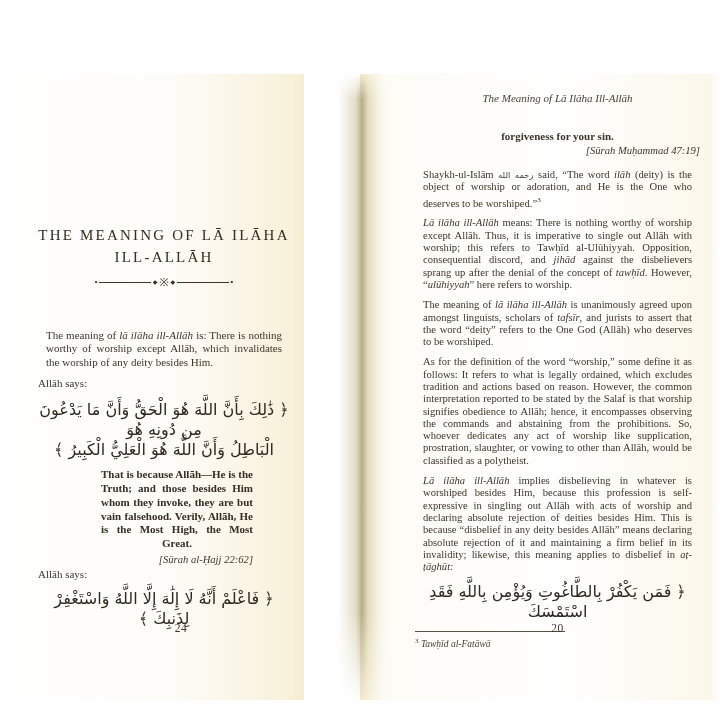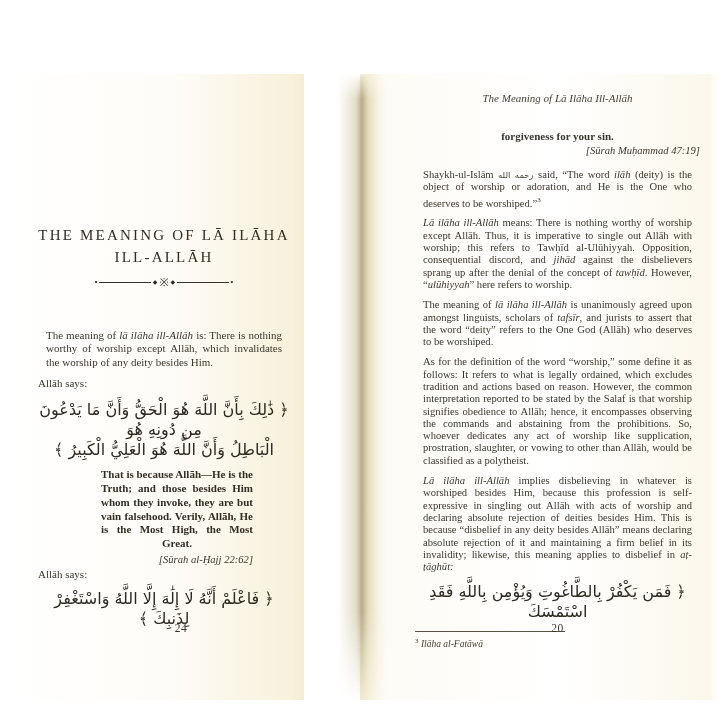--- a/index.html
+++ b/index.html
@@ -104,21 +104,21 @@
 
         <p class="para body-text" style="margin-top:13px"><span>Shaykh-ul-Islām </span><span class="ar-inline">رحمه الله</span><span> said, “The word </span><span class="it">ilāh</span><span> (deity) is the object of worship or adoration, and He is the One who deserves to be worshiped.”</span><sup>3</sup></p>
         <p class="para body-text mt"><span class="it">Lā ilāha ill-Allāh</span><span> means: There is nothing worthy of worship except Allāh. Thus, it is imperative to single out Allāh with worship; this refers to Tawḥīd al-Ulūhiyyah. Opposition, consequential discord, and </span><span class="it">jihād</span><span> against the disbelievers sprang up after the denial of the concept of </span><span class="it">tawḥīd</span><span>. However, “</span><span class="it">ulūhiyyah</span><span>” here refers to worship.</span></p>
         <p class="para body-text mt"><span>The meaning of </span><span class="it">lā ilāha ill-Allāh</span><span> is unanimously agreed upon amongst linguists, scholars of </span><span class="it">tafsīr</span><span>, and jurists to assert that the word “deity” refers to the One God (Allāh) who deserves to be worshiped.</span></p>
         <p class="para body-text mt">As for the definition of the word “worship,” some define it as follows: It refers to what is legally ordained, which excludes tradition and actions based on reason. However, the common interpretation reported to be stated by the Salaf is that worship signifies obedience to Allāh; hence, it encompasses observing the commands and abstaining from the prohibitions. So, whoever dedicates any act of worship like supplication, prostration, slaughter, or vowing to other than Allāh, would be classified as a polytheist.</p>
         <p class="para body-text mt"><span class="it">Lā ilāha ill-Allāh</span><span> implies disbelieving in whatever is worshiped besides Him, because this profession is self-expressive in singling out Allāh with acts of worship and declaring absolute rejection of deities besides Him. This is because “disbelief in any deity besides Allāh” means declaring absolute rejection of it and maintaining a firm belief in its invalidity; likewise, this meaning applies to disbelief in </span><span class="it">aṭ-ṭāghūt:</span></p>
 
         <div class="arabic arabic-r" dir="rtl">﴿ فَمَن يَكْفُرْ بِالطَّاغُوتِ وَيُؤْمِن بِاللَّهِ فَقَدِ اسْتَمْسَكَ</div>
 
         <div class="footnote-rule"></div>
-        <div class="footnote"><sup>3</sup><span class="it"> Ilāha al-Fatāwā</span></div>
+        <div class="footnote"><sup>3</sup><span class="it"> Tawḥīd al-Fatāwā</span></div>
       </div>
 
       <div class="page-num pn-right">20</div>
     </div>
 
     <div class="gutter"></div>
   </div>
 </div>
 
 </body></html>

